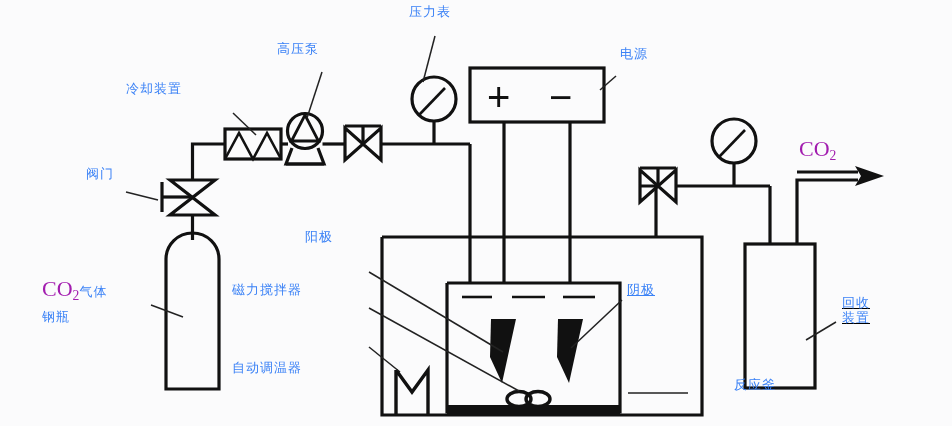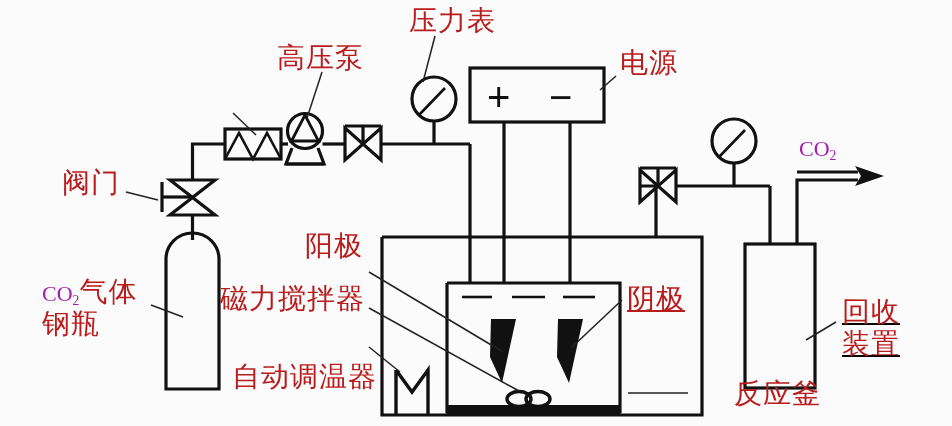--- a/index.html
+++ b/index.html
@@ -18,22 +18,22 @@
   svg.layer {
     position: absolute;
     left: 0;
     top: 0;
     width: 952px;
     height: 426px;
   }
   .cn-label {
     position: absolute;
     font-family: "DejaVu Sans", sans-serif;
-    font-size: 28px;
-    color: #b91c1c;
+    font-size: 13px;
+    color: #3b82f6;
     letter-spacing: 1px;
     white-space: nowrap;
     line-height: 1.15;
   }
   .sci-label {
     position: absolute;
     font-family: "Liberation Serif", serif;
     font-size: 22px;
     color: #a21caf;
     white-space: nowrap;
@@ -197,39 +197,40 @@
 
       <line x1="622" y1="300" x2="571" y2="348"></line>
 
       <line x1="688" y1="393" x2="628" y2="393"></line>
 
       <line x1="836" y1="322" x2="806" y2="340"></line>
     </g>
 
   </svg>
 
+  <div class="cn-label" style="left:126px; top:82px;">冷却装置</div>
 
   <div class="cn-label" style="left:277px; top:42px;text-align:center;">高压泵</div>
 
   <div class="cn-label" style="left:409px; top:5px;">压力表</div>
 
   <div class="cn-label" style="left:620px; top:47px;">电源</div>
 
-  <div class="cn-label" style="left:62px; top:167px;">阀门</div>
+  <div class="cn-label" style="left:86px; top:167px;">阀门</div>
 
   <div style="position:absolute; left:42px; top:276px; ">
     <div style="white-space:nowrap;">
       <span class="sci-label" style="position:static;"><span>CO</span><sub>2</sub></span><span class="cn-label" style="position:static;">气体</span>
     </div>
-    <div class="cn-label" style="position:static; margin-top:2px;font-family:Liberation Mono, monospace;">钢瓶</div>
+    <div class="cn-label" style="position:static; margin-top:8px;">钢瓶</div>
   </div>
 
   <div class="cn-label" style="left:305px; top:230px;">阳极</div>
 
-  <div class="cn-label" style="left:220px; top:283px;">磁力搅拌器</div>
+  <div class="cn-label" style="left:232px; top:283px;">磁力搅拌器</div>
 
   <div class="cn-label" style="left:232px; top:361px;">自动调温器</div>
 
   <div class="cn-label" style="left:627px; top:283px;text-decoration:underline;">阴极</div>
 
   <div class="cn-label" style="left:694px; top:378px;margin-left:40px;">反应釜</div>
 
   <div style="position:absolute; left:842px; top:296px;text-decoration:underline;">
     <div class="cn-label" style="position:static;">回收</div>
     <div class="cn-label" style="position:static;">装置</div>

